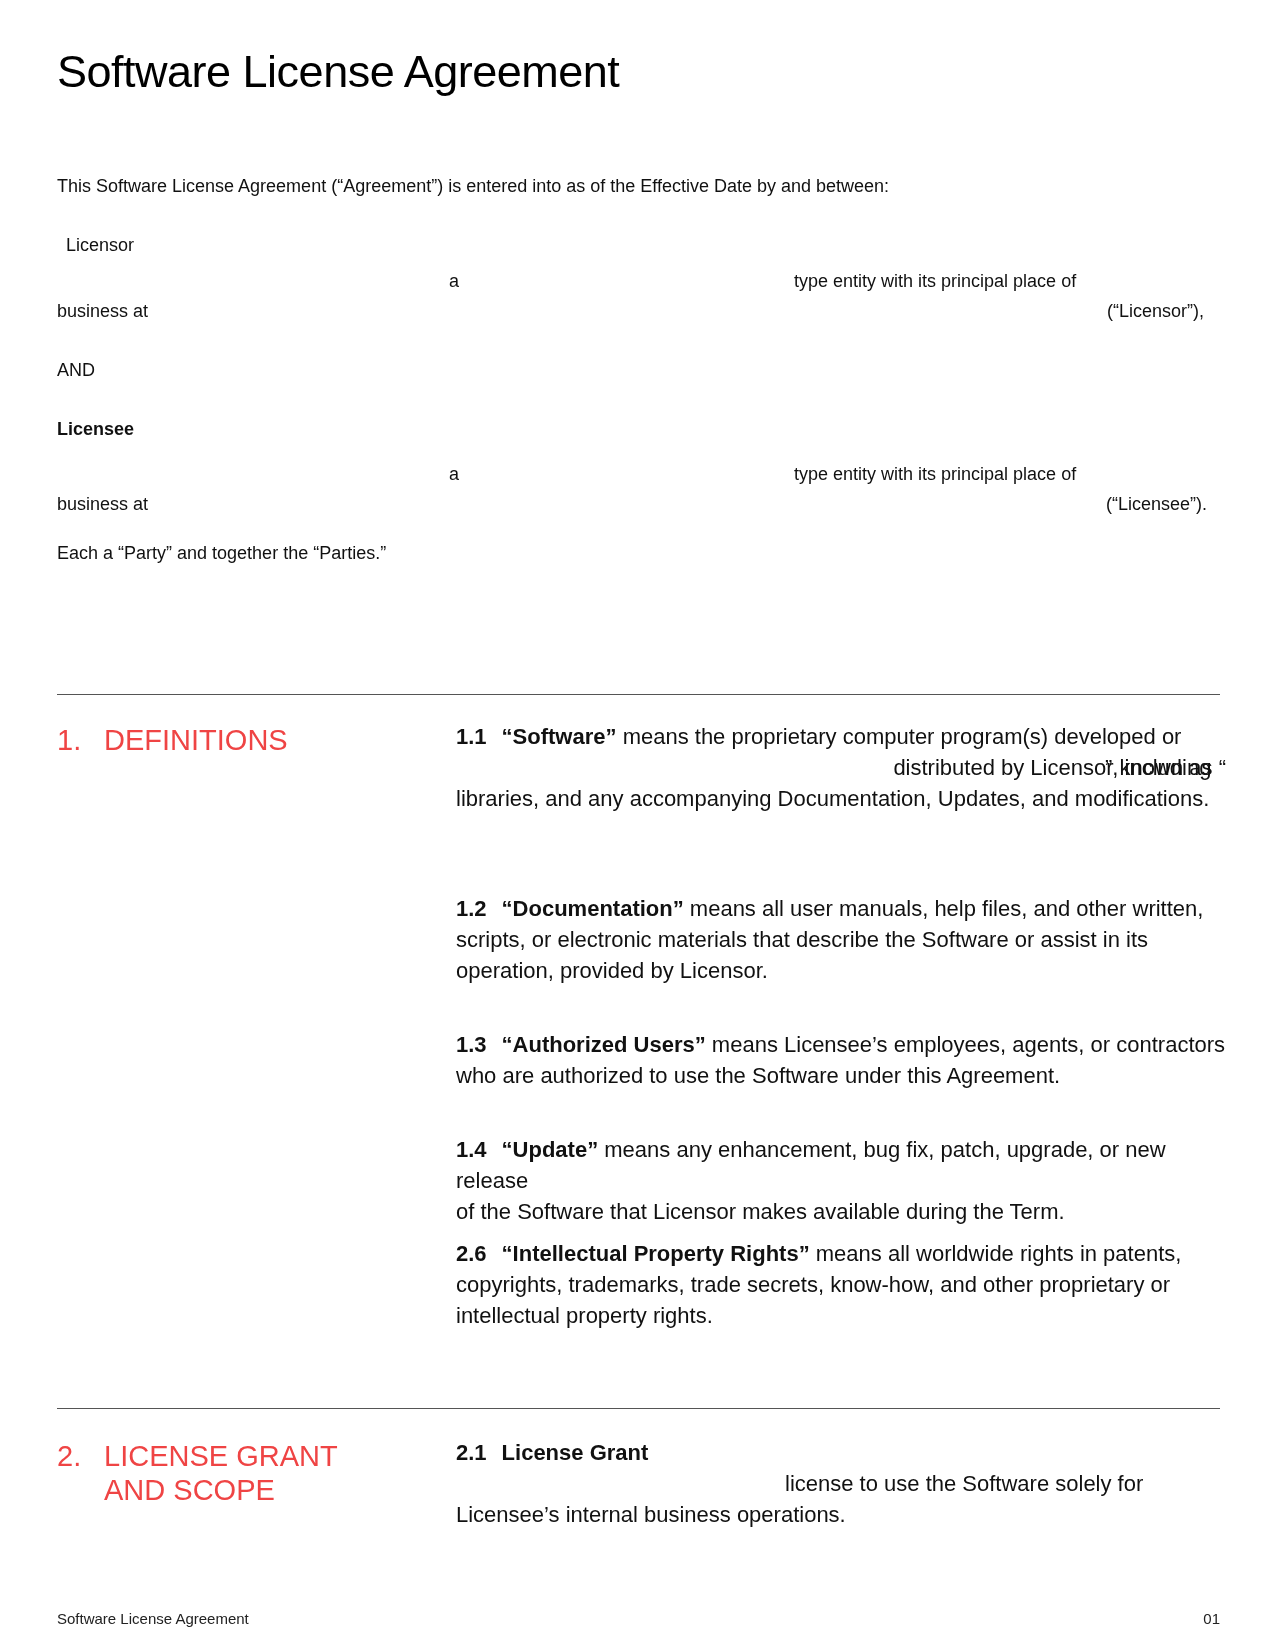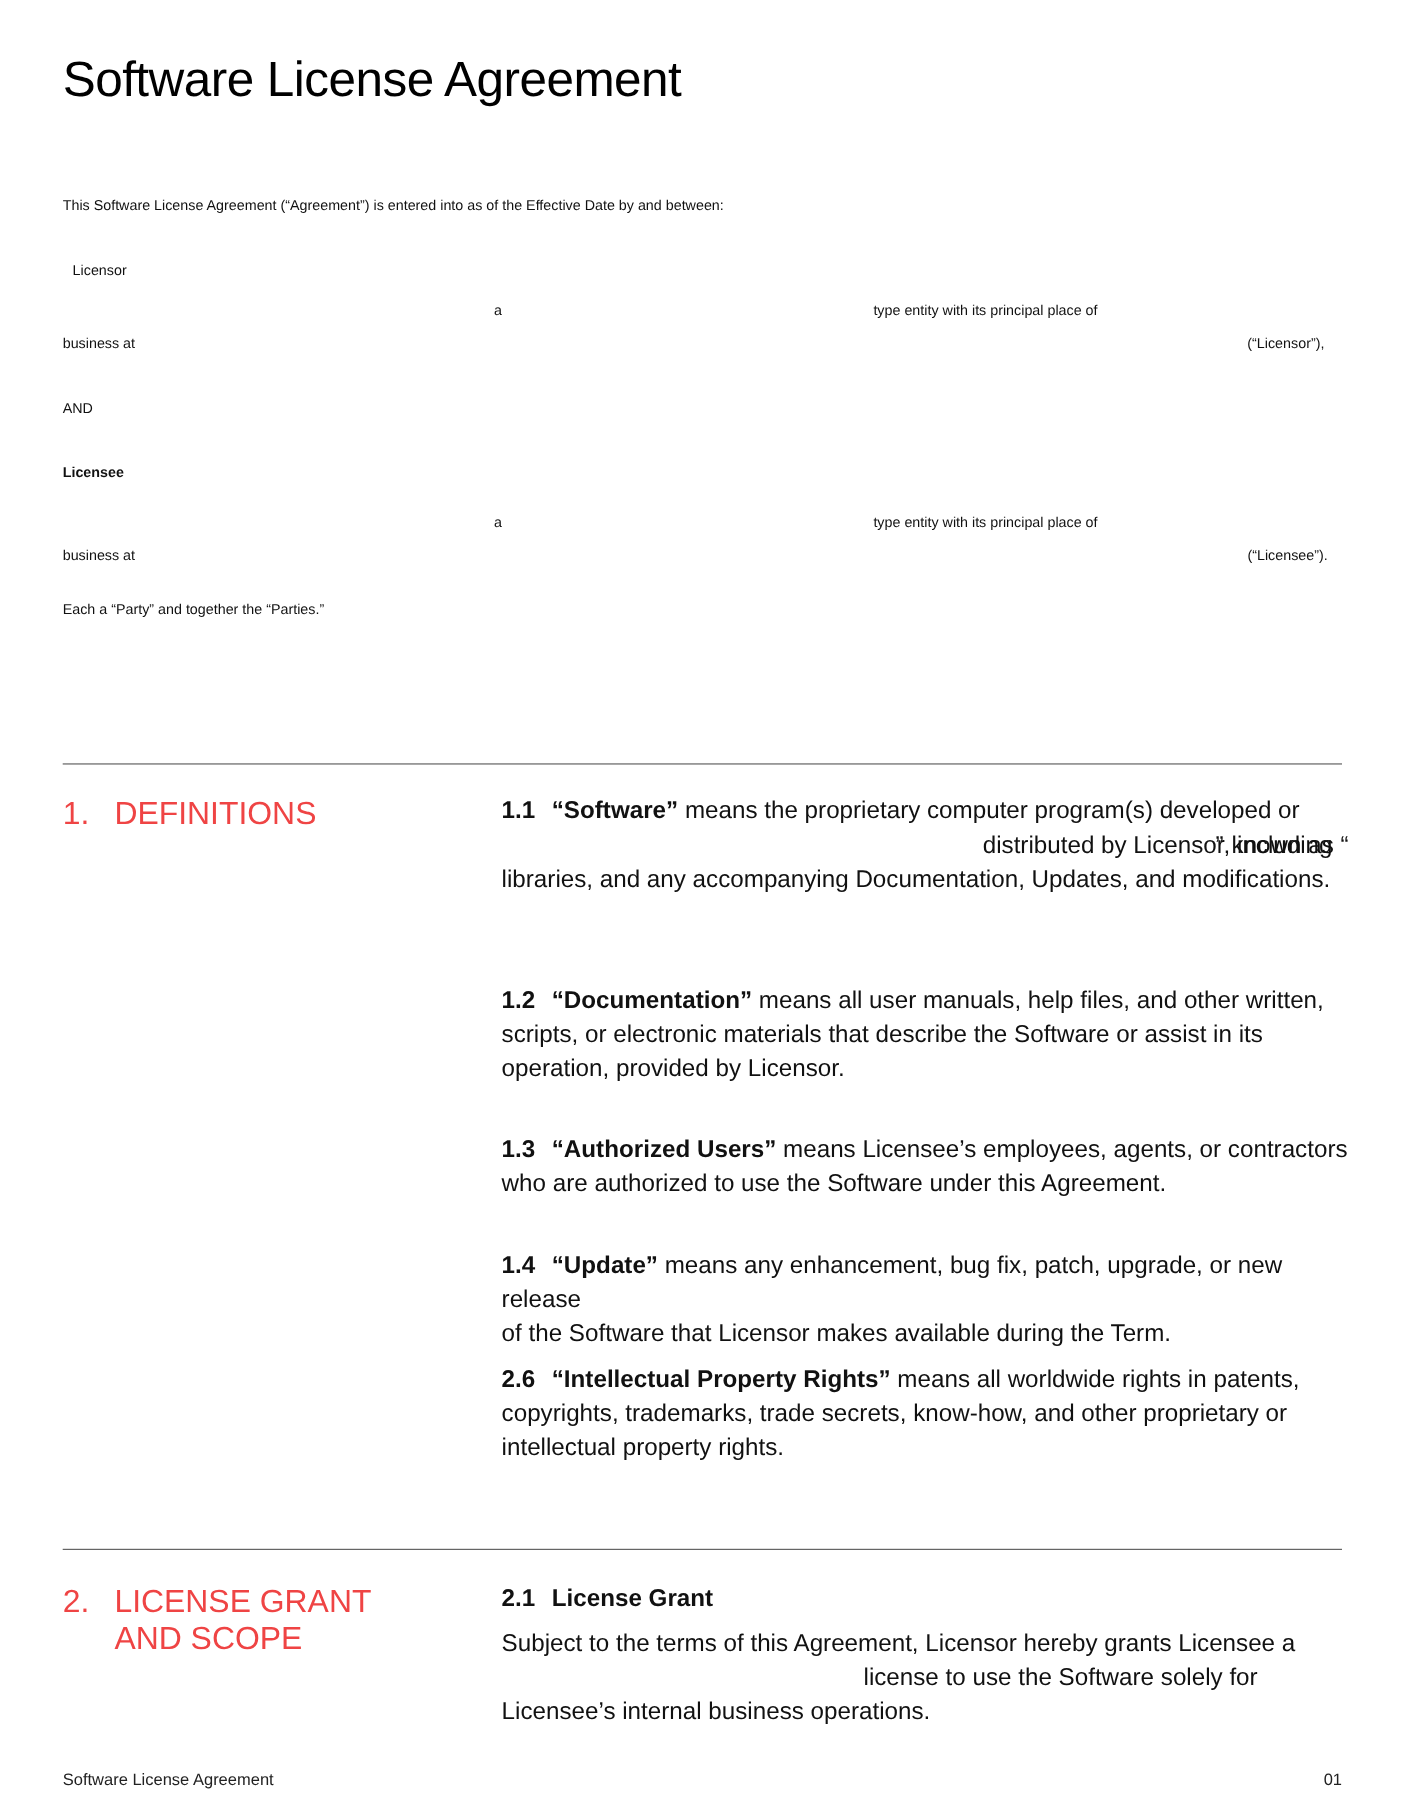--- a/index.html
+++ b/index.html
@@ -2,21 +2,21 @@
 <html><head>
 <meta charset="utf-8">
 <style>
   html, body { margin: 0; padding: 0; background: #ffffff; }
   body {
     width: 1275px; height: 1650px; position: relative; overflow: hidden;
     font-family: "Liberation Sans", sans-serif; color: #111111;
   }
   .abs { position: absolute; white-space: nowrap; }
   .title { left: 57px; top: 46px; font-size: 45px; font-weight: 500; letter-spacing: -0.5px; color: #000; }
-  .body-text { font-size: 13px; line-height: 31px; }
+  .body-text { font-size: 18px; line-height: 31px; }
   .bold { font-weight: bold; }
   .rule { position: absolute; left: 57px; width: 1163px; height: 0; border-top: 1.5px solid #555; }
   .sec-head { font-size: 29px; line-height: 34px; font-weight: normal; color: #ef4444; }
   .sec-num { display: inline-block; width: 47px; }
   .sec-title-cont { padding-left: 47px; display: block; }
   .clause { position: absolute; left: 456px; width: 770px; font-size: 22px; line-height: 31px; }
   .clause .num { font-weight: bold; margin-right: 15px; }
   .clause .term { font-weight: bold; }
   .footer { font-size: 15px; color: #222; }
 </style>
@@ -82,19 +82,18 @@
 
 <div class="rule" style="top:1408px;"></div>
 
 <div class="abs sec-head" style="left:57px; top:1439px;">
   <div><span class="sec-num">2.</span><span>LICENSE GRANT</span></div>
   <div class="sec-title-cont">AND SCOPE</div>
 </div>
 
 <div class="clause" style="top:1437px;">
   <div style="font-weight:600;"><span class="num" style="font-weight:600;">2.1</span><span>License Grant</span></div>
-  <div style="margin-top:10px;">Subject to the terms of this Agreement, Licensor hereby grants Licensee a</div>
   <div style="padding-left:329px;">license to use the Software solely for</div>
   <div>Licensee’s internal business operations.</div>
 </div>
 
 <div class="abs footer" style="left:57px; top:1610px;">Software License Agreement</div>
 <div class="abs footer" style="right:55px; top:1610px;">01</div>
 
 </body></html>

